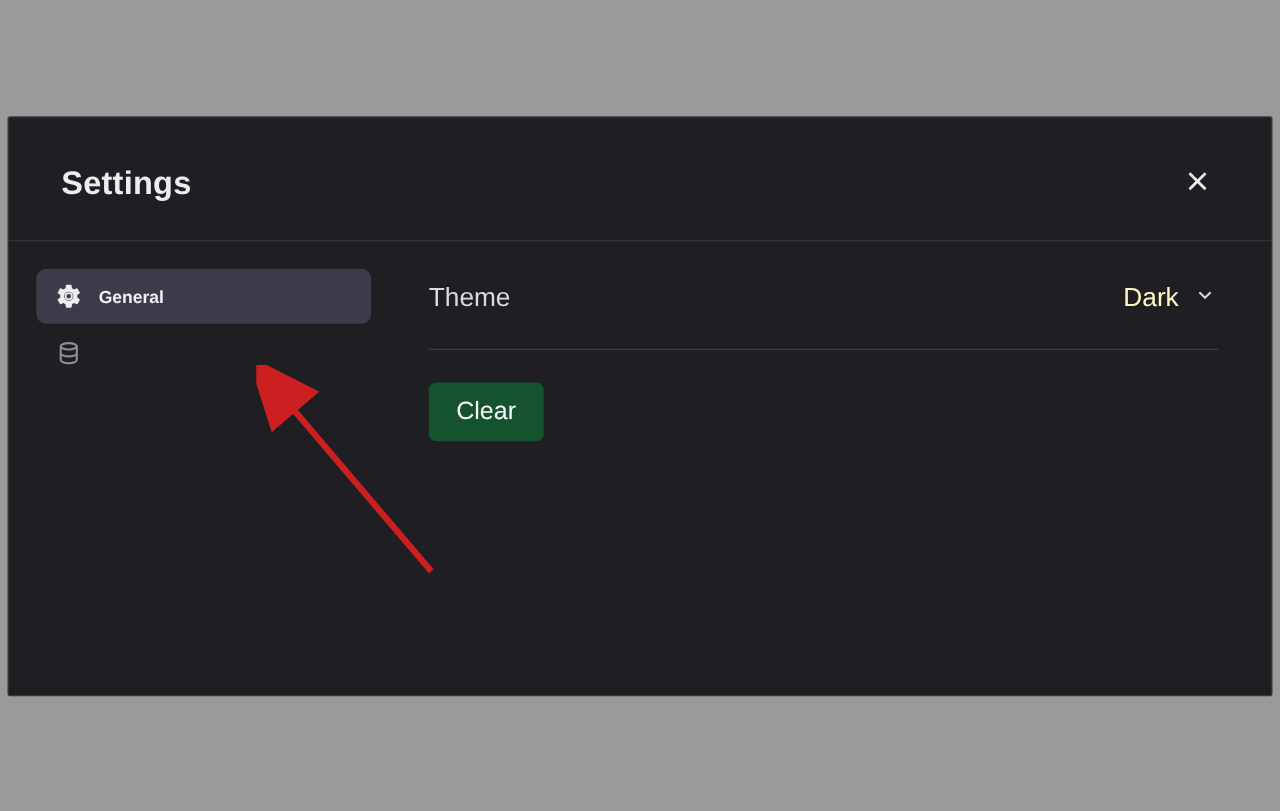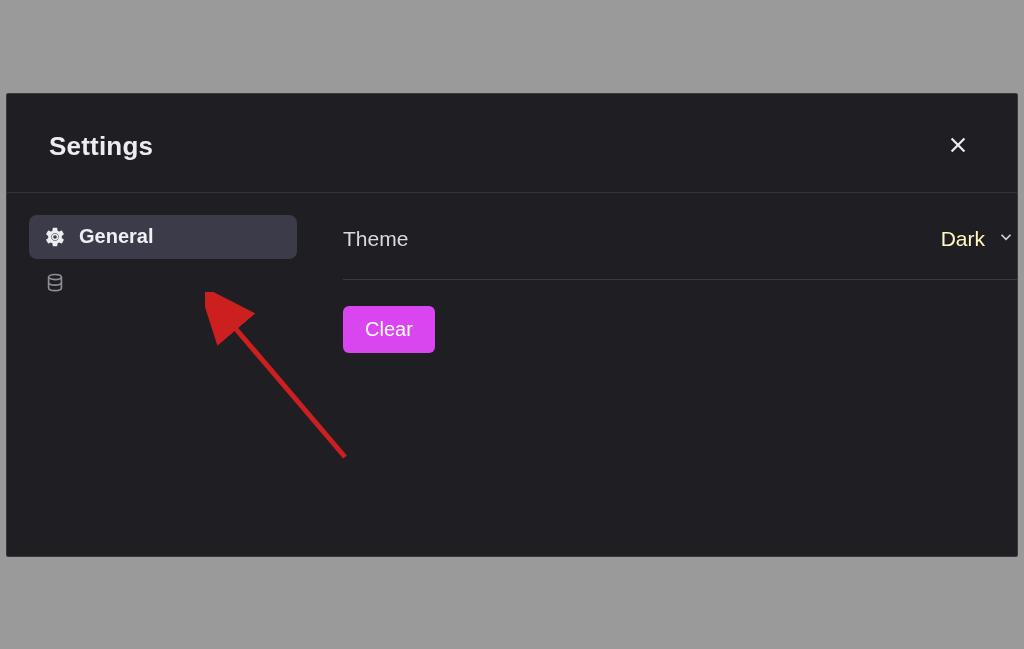--- a/index.html
+++ b/index.html
@@ -92,39 +92,40 @@
       background: #3b3b4a;
     }
     
     .sidebar-item.active .sidebar-label {
       color: #f0f0f4;
       font-weight: 600;
     }
     
     .sidebar-label {
       color: #8e8e9a;
-      font-size: 20px;
+      font-size: 14px;
       font-weight: 500;
     }
     
     .icon-wrap {
       width: 24px;
       height: 24px;
       display: flex;
       align-items: center;
       justify-content: center;
     }
     
     .icon-wrap svg {
       width: 22px;
       height: 22px;
     }
     
     .content {
       flex: 1;
+      padding-right: 42px;
       padding-left: 24px;
       display: flex;
       flex-direction: column;
       gap: 0;
     }
     
     .row {
       display: flex;
       align-items: center;
       justify-content: space-between;
@@ -158,21 +159,21 @@
     }
     
     .select-control svg {
       width: 18px;
       height: 18px;
       stroke: #d4d4de;
       stroke-width: 2.2;
     }
     
     .clear-btn {
-      background: #d946ef;
+      background: #14532d;
       color: #ffffff;
       border: none;
       border-radius: 6px;
       padding: 12px 22px;
       font-size: 20px;
       font-weight: 500;
       cursor: pointer;
     }
     
     .annotation-arrow {

